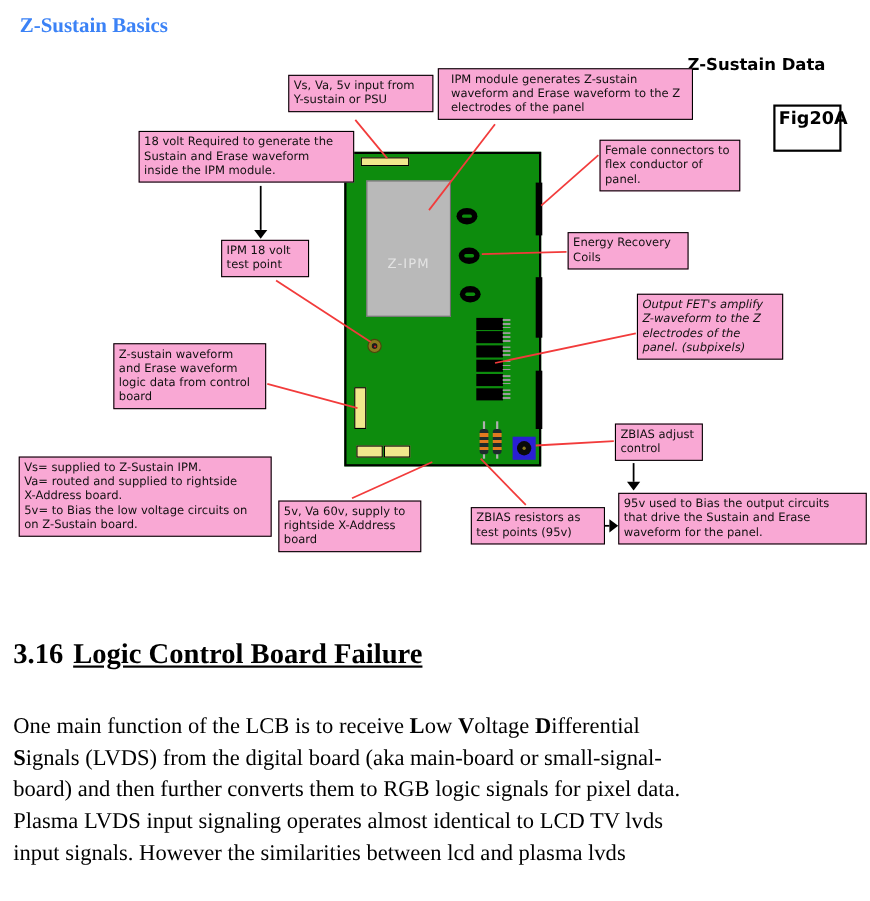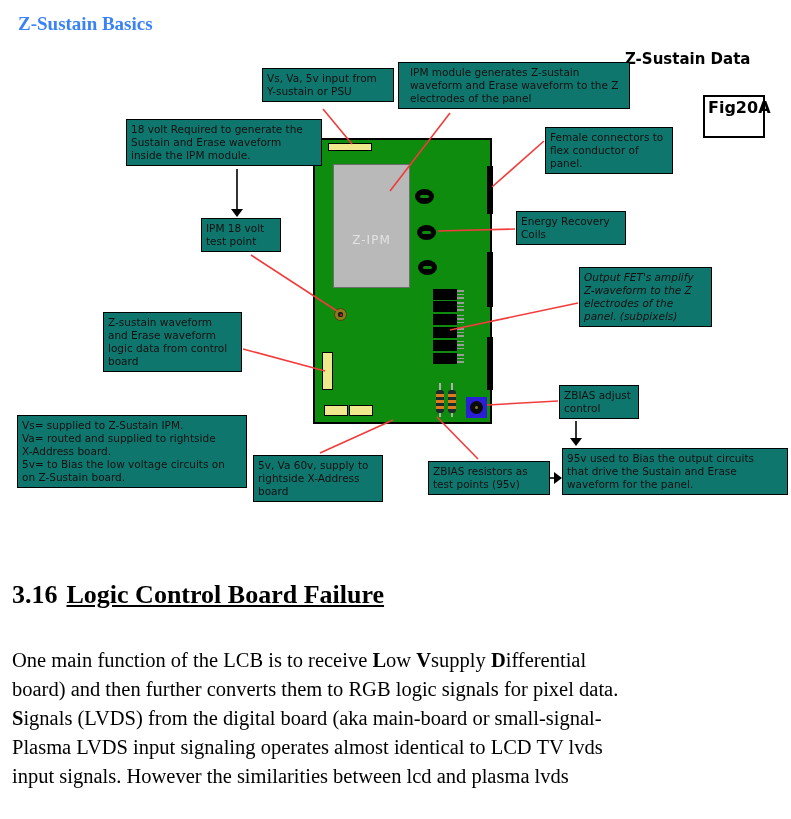--- a/index.html
+++ b/index.html
@@ -11,21 +11,21 @@
            font:bold 19px "Liberation Serif", serif; color:#3b82f6; }
 
   .diagram-title { position:absolute; left:625px; top:50px;
            font:bold 15px "DejaVu Sans", sans-serif; color:#000; }
 
   .fig-box { position:absolute; left:703px; top:95px; width:62px; height:43px;
            border:2px solid #000; font:bold 16px "DejaVu Sans", sans-serif;
            padding:1px 3px; color:#000; background:#fff; }
 
   
-  .co { position:absolute; background:#0f766e; border:1px solid #000; padding:3px 4px;
+  .co { position:absolute; background:#f9a8d4; border:1px solid #000; padding:3px 4px;
         font:10.5px/13px "DejaVu Sans", sans-serif; color:#111; white-space:pre-line; z-index:3; }
   #co-0  { left:262px; top:68px;  width:132px; }
   #co-1  { left:398px; top:62px;  width:232px;padding-left:11px; }
   #co-2  { left:126px; top:119px; width:196px; }
   #co-3  { left:545px; top:127px; width:128px; }
   #co-4  { left:201px; top:218px; width:80px;  }
   #co-5  { left:516px; top:211px; width:110px; }
   #co-6  { left:579px; top:267px; width:133px;font-style:italic; }
   #co-7  { left:103px; top:312px; width:139px; }
   #co-8  { left:559px; top:385px; width:80px;  }
@@ -202,20 +202,20 @@
     <g>
       <line class="black-line" x1="549" y1="478" x2="554" y2="478"></line>
       <polygon class="black-head" points="554,472 554,484 562,478"></polygon>
     </g>
   </svg>
 
   <div class="section-heading">
     <span class="num">3.16</span><span class="utitle">Logic Control Board Failure</span>
   </div>
   <div class="body-text">
-      <div><span>One main function of the LCB is to receive </span><span style="font-weight: bold;">L</span><span>ow </span><span style="font-weight: bold;">V</span><span>supply </span><span style="font-weight: bold;">D</span><span>ifferential</span></div>
+      <div><span>One main function of the LCB is to receive </span><span style="font-weight: bold;">L</span><span>ow </span><span style="font-weight: bold;">V</span><span>oltage </span><span style="font-weight: bold;">D</span><span>ifferential</span></div>
+      <div><span style="font-weight: bold;">S</span><span>ignals (LVDS) from the digital board (aka main-board or small-signal-</span></div>
       <div><span>board) and then further converts them to RGB logic signals for pixel data.</span></div>
-      <div><span style="font-weight: bold;">S</span><span>ignals (LVDS) from the digital board (aka main-board or small-signal-</span></div>
       <div><span>Plasma LVDS input signaling operates almost identical to LCD TV lvds</span></div>
       <div><span>input signals. However the similarities between lcd and plasma lvds</span></div>
     </div>
 
 </div>
 
 </body></html>

